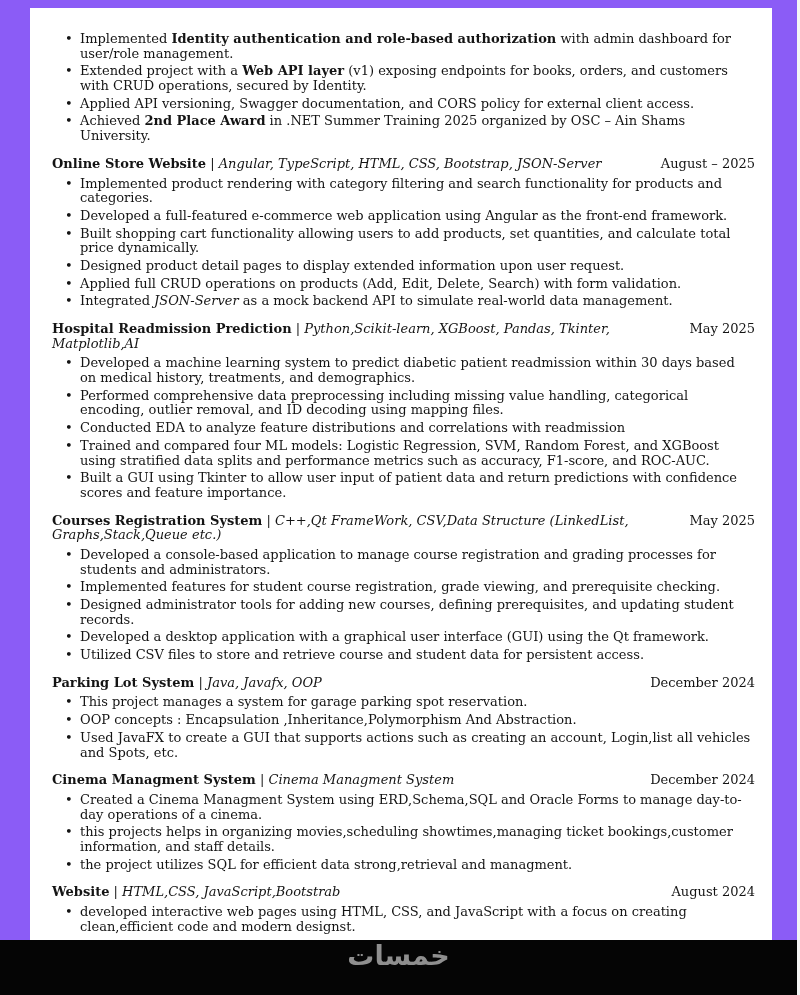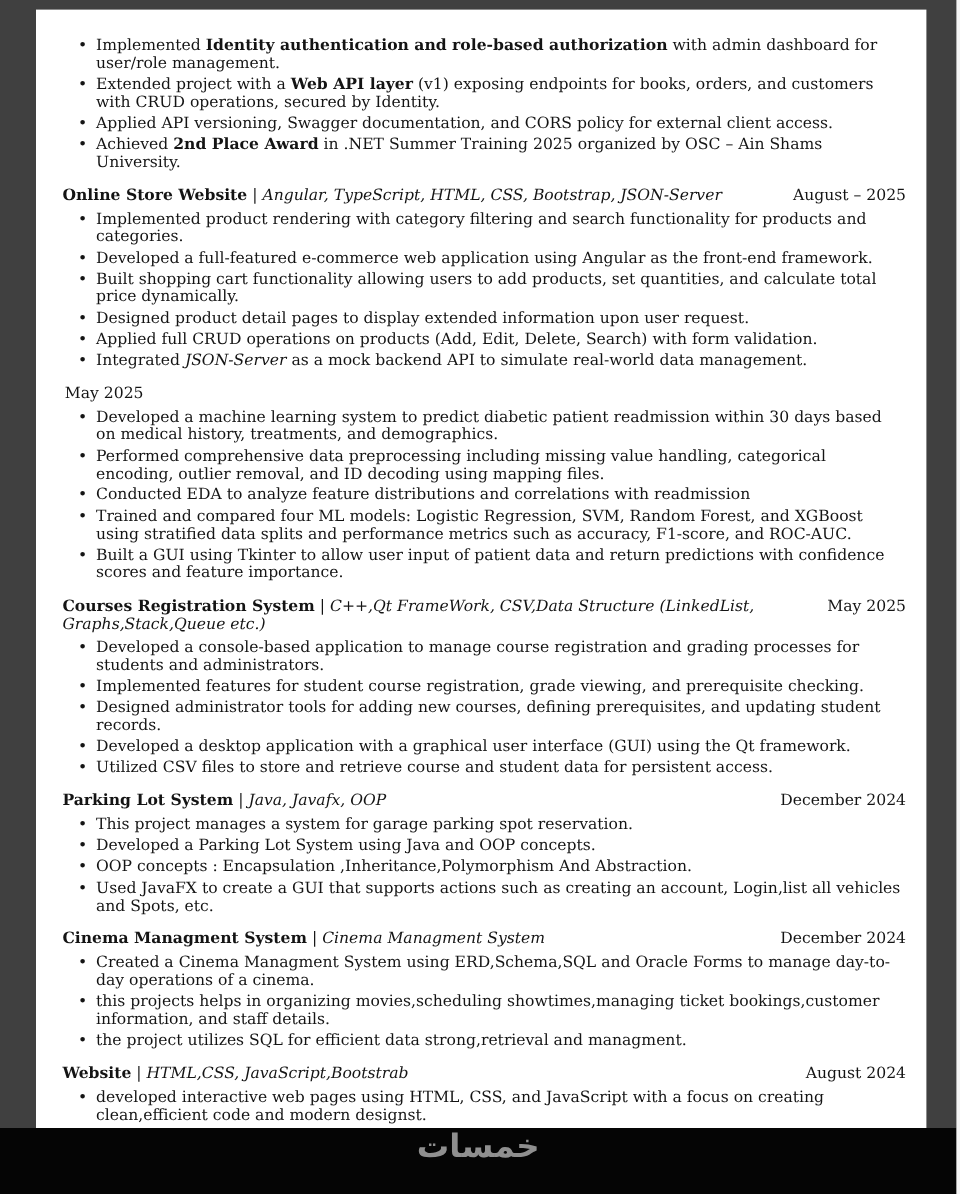--- a/index.html
+++ b/index.html
@@ -4,21 +4,21 @@
 <style>
   * { margin:0; padding:0; box-sizing:border-box; }
   html,body { width:800px; height:995px; }
   body {
     background:#000;
     font-family:"DejaVu Serif","Liberation Serif",serif;
     color:#141414;
     position:relative;
     overflow:hidden;
   }
-  .frame { position:absolute; inset:0; background:#404040; }
+  .frame { position:absolute; inset:0; background:#8b5cf6; }
   .right-sliver { position:absolute; top:0; right:0; width:3px; height:995px; background:#f5f5f5; }
   .page {
     position:absolute; left:30px; top:8px;
     width:742px; height:932px;
     background:#ffffff;
     padding:24px 17px 0 22px;
     overflow:hidden;
     font-size:13px;
     line-height:1.13;
   }
@@ -82,20 +82,21 @@
             <li><span>Implemented product rendering with category filtering and search functionality for products and categories.</span></li>
             <li><span>Developed a full-featured e-commerce web application using Angular as the front-end framework.</span></li>
             <li><span>Built shopping cart functionality allowing users to add products, set quantities, and calculate total price dynamically.</span></li>
             <li><span>Designed product detail pages to display extended information upon user request.</span></li>
             <li><span>Applied full CRUD operations on products (Add, Edit, Delete, Search) with form validation.</span></li>
             <li><span>Integrated </span><span class="i">JSON-Server</span><span> as a mock backend API to simulate real-world data management.</span></li>
           </ul>
         </div>
         <div class="project">
           <div class="proj-head">
+            <div class="proj-left"><span class="b">Hospital Readmission Prediction</span><span class="proj-sep"> | </span><span class="i">Python,Scikit-learn, XGBoost, Pandas, Tkinter, Matplotlib,AI</span></div>
             <span class="proj-date">May 2025</span>
           </div>
           <ul class="bullets">
             <li><span>Developed a machine learning system to predict diabetic patient readmission within 30 days based on medical history, treatments, and demographics.</span></li>
             <li><span>Performed comprehensive data preprocessing including missing value handling, categorical encoding, outlier removal, and ID decoding using mapping files.</span></li>
             <li><span>Conducted EDA to analyze feature distributions and correlations with readmission</span></li>
             <li><span>Trained and compared four ML models: Logistic Regression, SVM, Random Forest, and XGBoost using stratified data splits and performance metrics such as accuracy, F1-score, and ROC-AUC.</span></li>
             <li><span>Built a GUI using Tkinter to allow user input of patient data and return predictions with confidence scores and feature importance.</span></li>
           </ul>
         </div>
@@ -112,21 +113,20 @@
             <li><span>Utilized CSV files to store and retrieve course and student data for persistent access.</span></li>
           </ul>
         </div>
         <div class="project">
           <div class="proj-head">
             <div class="proj-left"><span class="b">Parking Lot System</span><span class="proj-sep"> | </span><span class="i">Java, Javafx, OOP</span></div>
             <span class="proj-date">December 2024</span>
           </div>
           <ul class="bullets">
             <li><span>This project manages a system for garage parking spot reservation.</span></li>
-            <li><span>Developed a Parking Lot System using Java and OOP concepts.</span></li>
             <li><span>OOP concepts : Encapsulation ,Inheritance,Polymorphism And Abstraction.</span></li>
             <li><span>Used JavaFX to create a GUI that supports actions such as creating an account, Login,list all vehicles and Spots, etc.</span></li>
           </ul>
         </div>
         <div class="project">
           <div class="proj-head">
             <div class="proj-left"><span class="b">Cinema Managment System</span><span class="proj-sep"> | </span><span class="i">Cinema Managment System</span></div>
             <span class="proj-date">December 2024</span>
           </div>
           <ul class="bullets">

